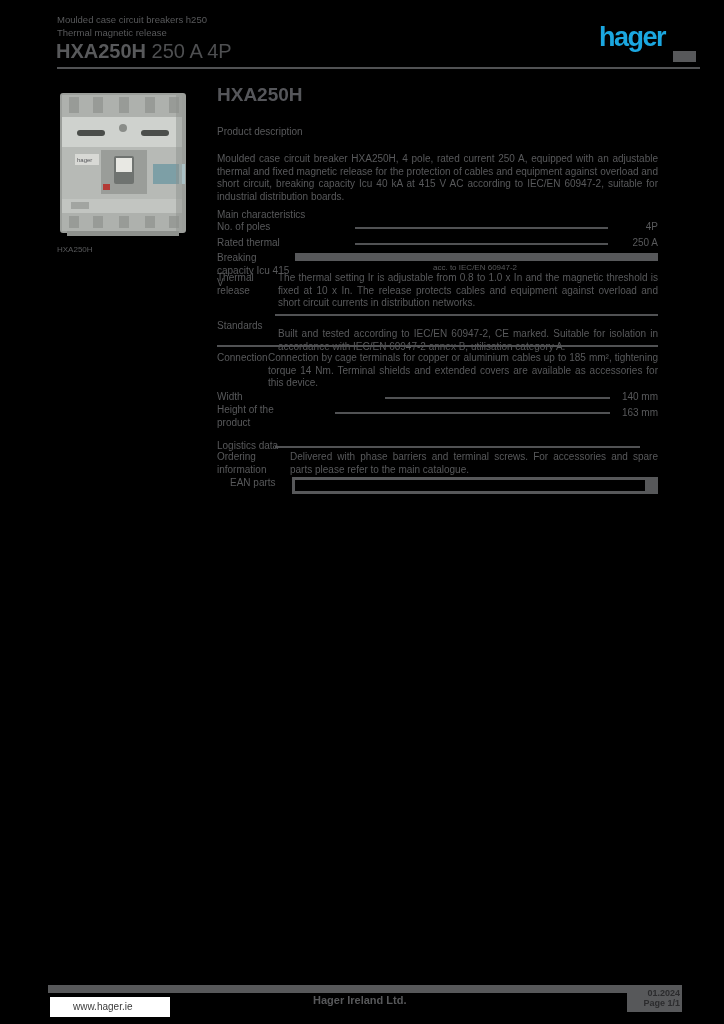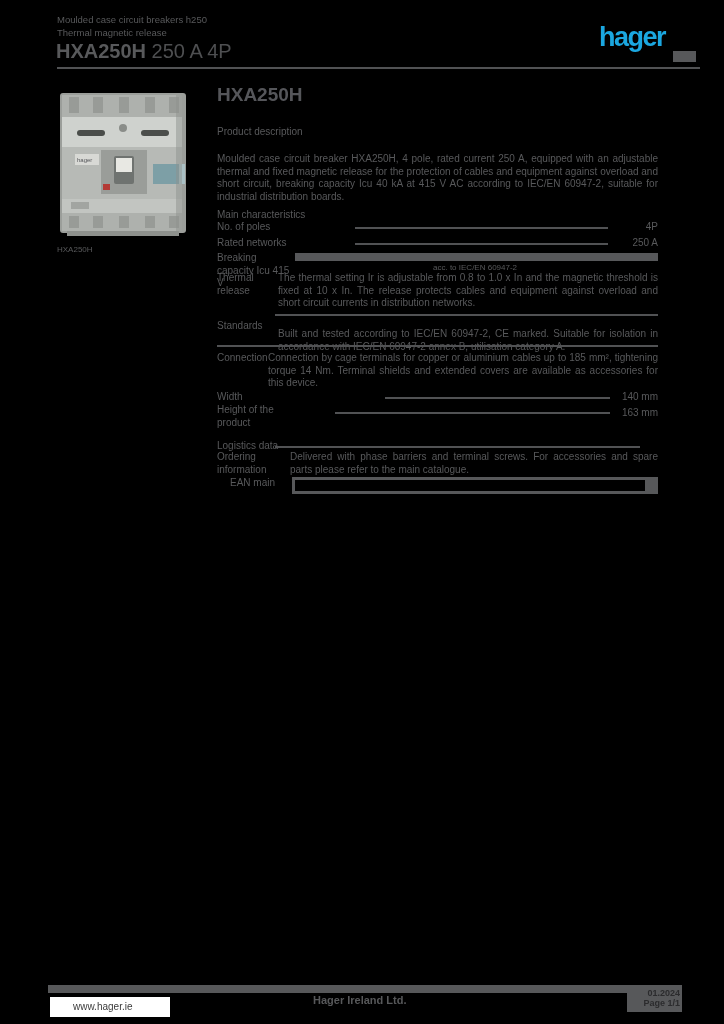--- a/index.html
+++ b/index.html
@@ -85,21 +85,21 @@
 
   <div class="abs t10" style="left:217px;top:209px;width:200px;">Main characteristics</div>
 
   <div class="abs t10 col" style="top:221px;height:13px;">
     <span class="lbl">No. of poles</span>
     <div class="rowline" style="left:138px;width:253px;"></div>
     <span class="val">4P</span>
   </div>
 
   <div class="abs t10 col" style="top:237px;height:13px;">
-    <span class="lbl">Rated networks</span>
+    <span class="lbl">Rated thermal</span>
     <div class="rowline" style="left:138px;width:253px;"></div>
     <span class="val">250 A</span>
   </div>
 
   <div class="abs t10 col" style="top:252px;height:30px;">
     <span class="lbl" style="width:76px;">Breaking capacity Icu 415 V</span>
     <div class="cap-bar" style="left:78px;top:1px;width:363px;"></div>
     <span class="abs t8" style="left:216px;top:11px;width:170px;">acc. to IEC/EN 60947-2</span>
   </div>
 
@@ -135,21 +135,21 @@
     <span class="lbl">Logistics data</span>
     <div class="rowline" style="left:58px;width:365px;"></div>
   </div>
 
   <div class="abs t10 col" style="top:451px;">
     <span class="lbl" style="width:62px;">Ordering information</span>
     <div class="abs just" style="left:73px;top:0;width:368px;">Delivered with phase barriers and terminal screws. For accessories and spare parts please refer to the main catalogue.</div>
   </div>
 
   <div class="abs t10 col" style="top:477px;height:20px;">
-    <span class="lbl" style="left:13px;width:60px;">EAN main</span>
+    <span class="lbl" style="left:13px;width:60px;">EAN parts</span>
     <div class="ean-rect" style="left:75px;top:0;width:350px;height:11px;"></div>
   </div>
 
   <div class="abs thick" style="left:48px;top:985px;width:634px;height:8px;"></div>
   <div class="abs thick" style="left:627px;top:985px;width:55px;height:27px;"></div>
   <div class="abs ftr-right" style="left:629px;top:988px;width:51px;color:#2b2b2d;">
     <div>01.2024</div>
     <div>Page 1/1</div>
   </div>
   <div class="abs" style="left:313px;top:994px;font-size:11px;font-weight:bold;color:#57585a;">Hager Ireland Ltd.</div>

